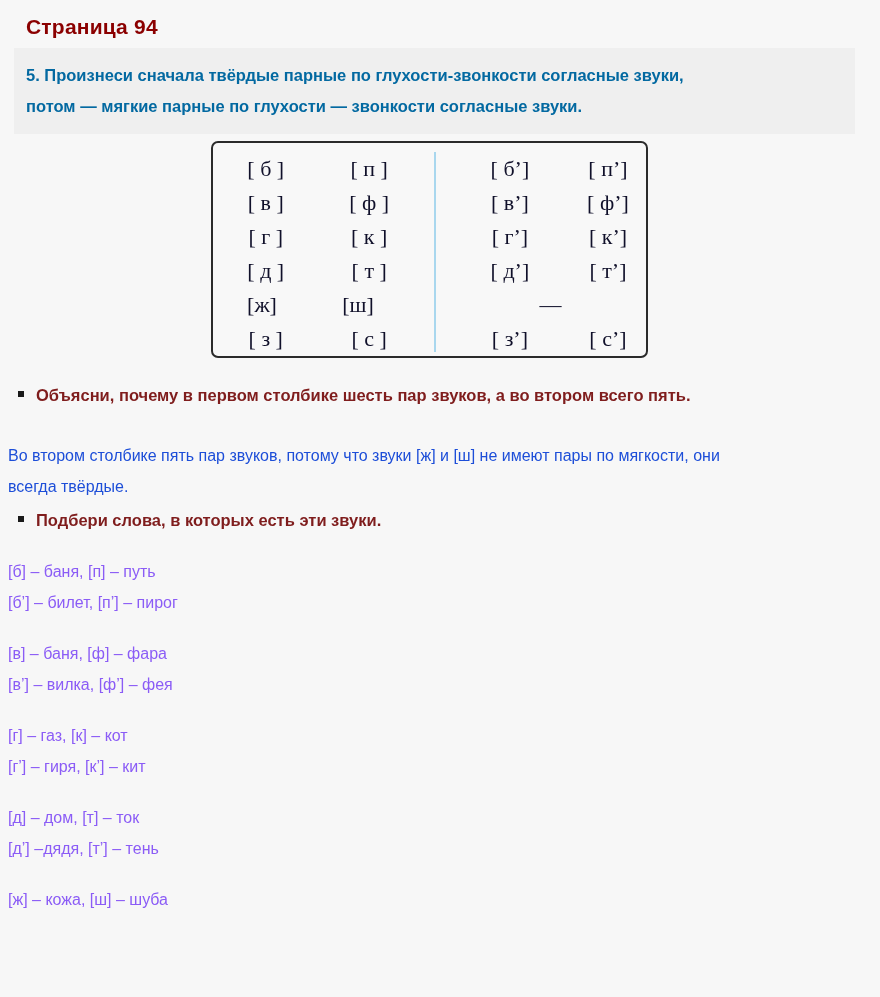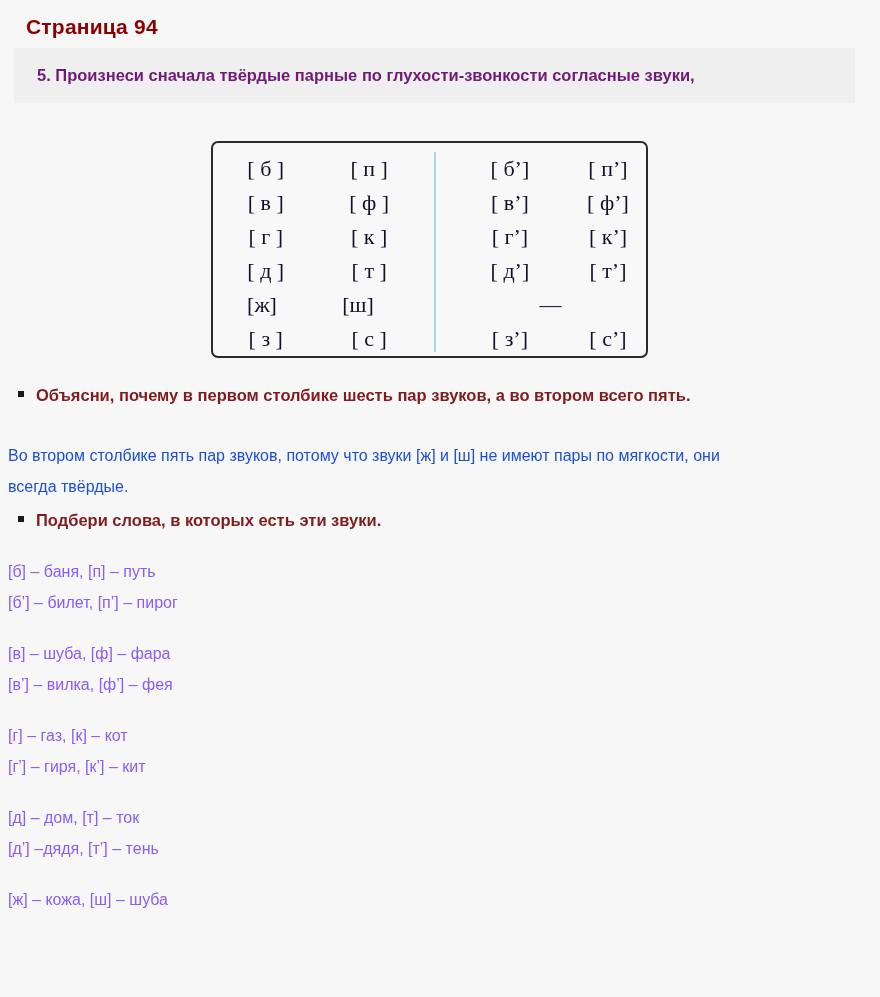--- a/index.html
+++ b/index.html
@@ -40,23 +40,22 @@
     top: 48px;
     width: 841px;
     box-sizing: border-box;
     background: #efefef;
     padding: 12px 16px 12px 12px;
   }
   .task-line {
     font-size: 16.5px;
     font-weight: bold;
     line-height: 31px;
-    color: #701a75;
-    white-space: nowrap;
-    margin-left: 11px;
+    color: #0369a1;
+    white-space: nowrap;
   }
 
   
   .sound-box {
     position: absolute;
     left: 211px;
     top: 141px;
     width: 437px;
     height: 217px;
     box-sizing: border-box;
@@ -149,20 +148,21 @@
 </style>
 </head>
 <body>
 
 <div class="page">
 
   <div class="page-title">Страница 94</div>
 
   <div class="task-band">
     <div class="task-line">5. Произнеси сначала твёрдые парные по глухости-звонкости согласные звуки,</div>
+    <div class="task-line">потом — мягкие парные по глухости — звонкости согласные звуки.</div>
   </div>
 
   <div class="sound-box">
     <div class="divider"></div>
     <div class="sound-grid">
 
       <div class="sound-row">
         <div class="cell c1">[ б ]</div>
         <div class="cell c2">[ п ]</div>
         <div class="spacer"></div>
@@ -228,21 +228,21 @@
   </div>
 
   <div class="answers">
 
     <div class="answer-group">
       <div class="answer-line">[б] – баня, [п] – путь</div>
       <div class="answer-line">[б’] – билет, [п’] – пирог</div>
     </div>
 
     <div class="answer-group">
-      <div class="answer-line">[в] – шуба, [ф] – фара</div>
+      <div class="answer-line">[в] – баня, [ф] – фара</div>
       <div class="answer-line">[в’] – вилка, [ф’] – фея</div>
     </div>
 
     <div class="answer-group">
       <div class="answer-line">[г] – газ, [к] – кот</div>
       <div class="answer-line">[г’] – гиря, [к’] – кит</div>
     </div>
 
     <div class="answer-group">
       <div class="answer-line">[д] – дом, [т] – ток</div>

